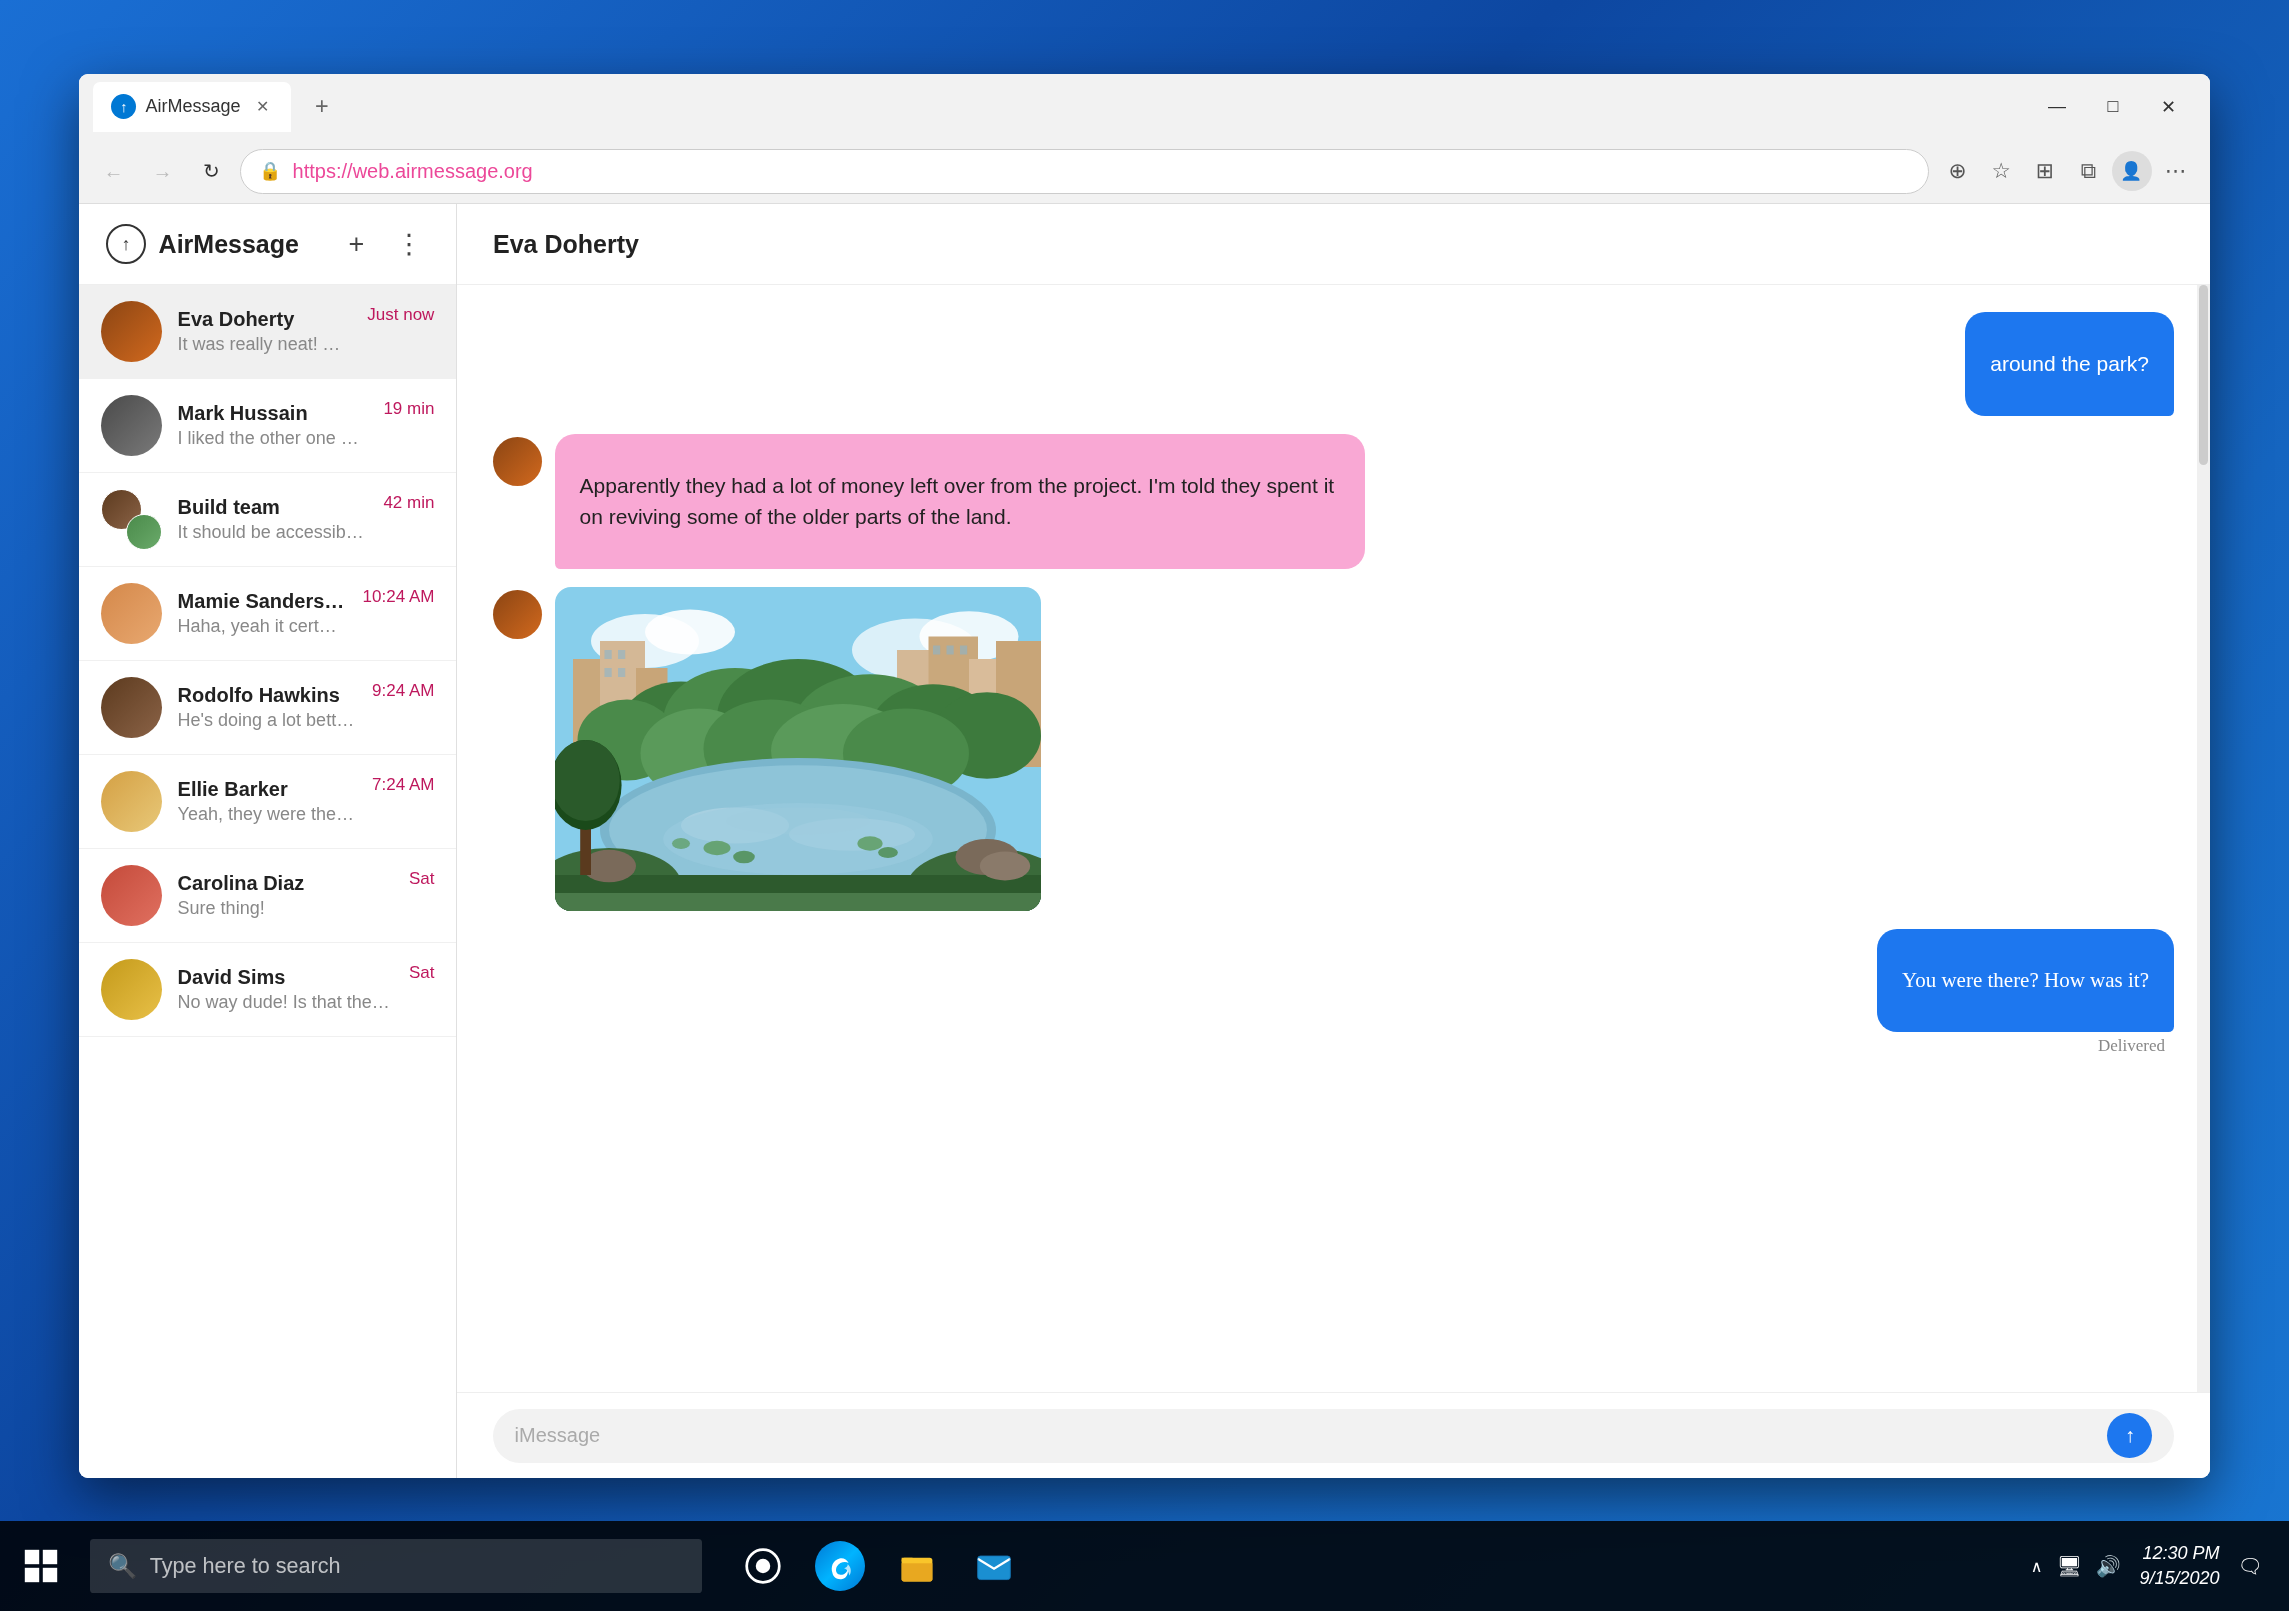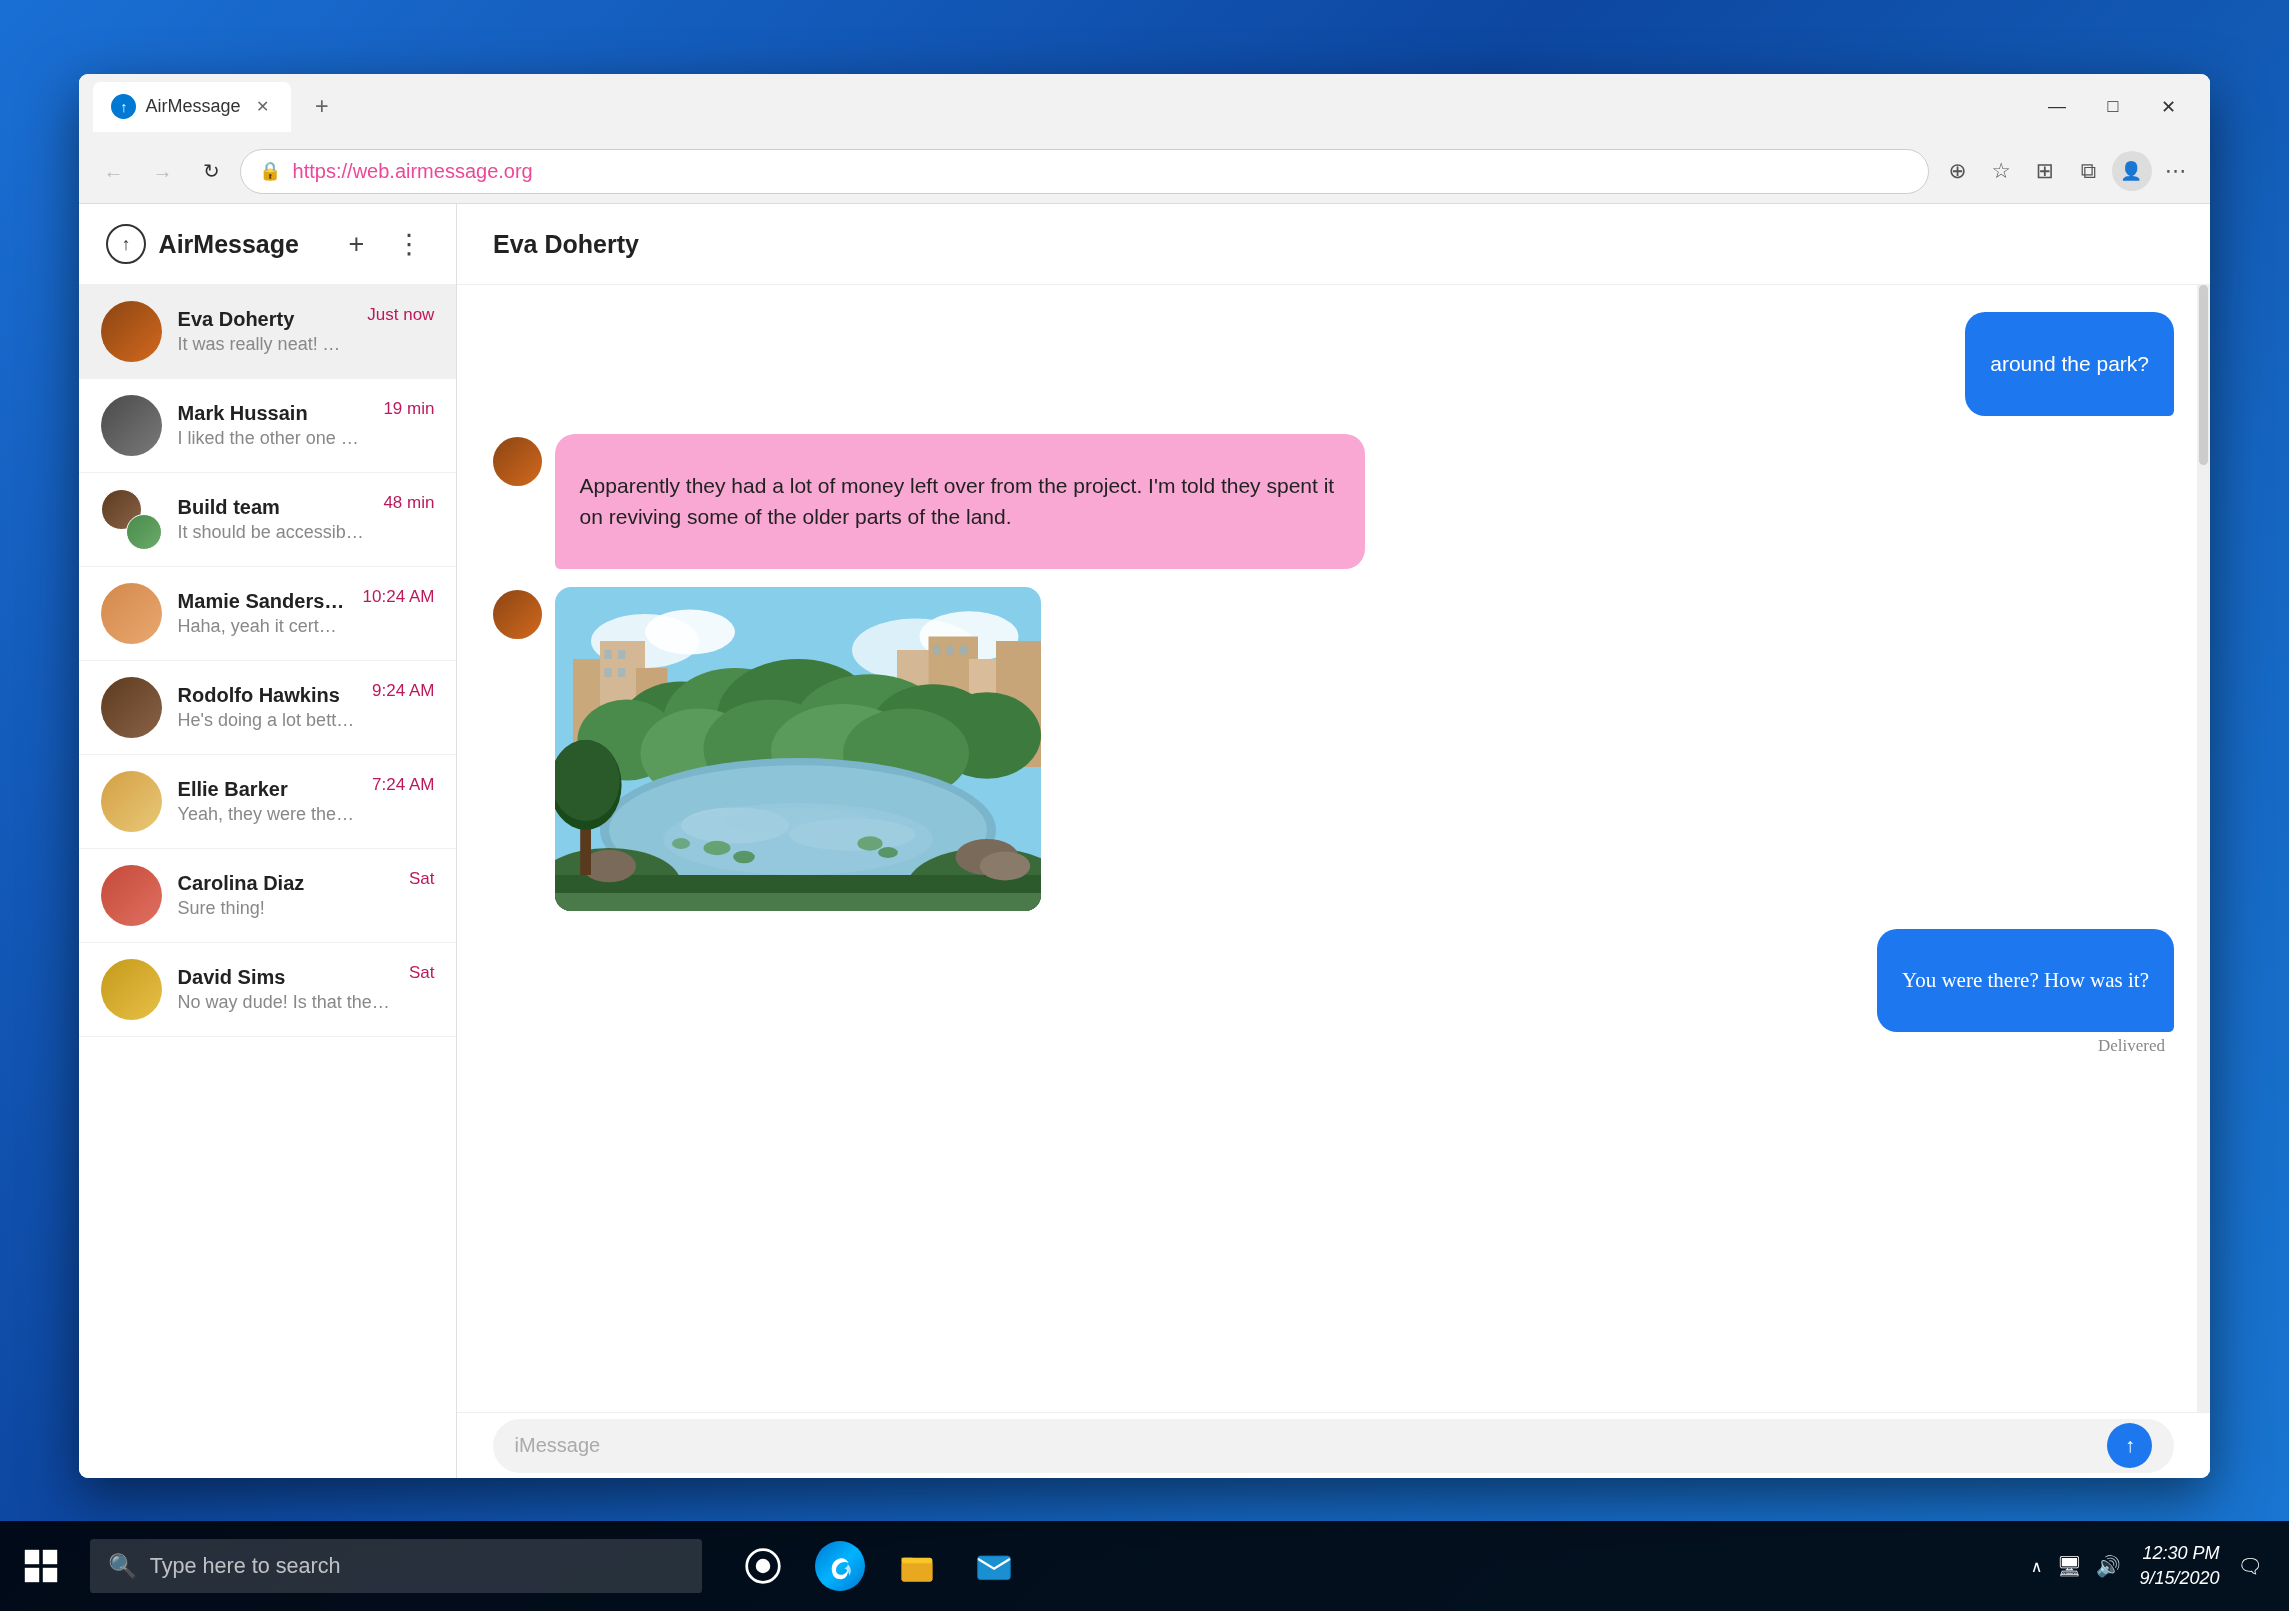--- a/index.html
+++ b/index.html
@@ -492,21 +492,21 @@
     .msg-status {
       text-align: right;
       font-size: 17px;
       color: #888;
       margin-top: 3.6px;
       padding-right: 9px;
     }
 
     
     .chat-input-area {
-      height: 66px;
+      height: 86px;
       padding: 18px 36px;
       border-top: 0.9px solid #eee;
       display: flex;
       align-items: center;
     }
     .chat-input {
       flex: 1;
       height: 54px;
       background: #f2f2f2;
       border-radius: 27px;
@@ -624,21 +624,21 @@
 
         <div class="convo-item">
           <div class="group-avatar">
             <div class="av1"></div>
             <div class="av2"></div>
           </div>
           <div class="convo-info">
             <div class="convo-name">Build team</div>
             <div class="convo-preview">It should be accessible, ...</div>
           </div>
-          <div class="convo-time">48 min</div>
+          <div class="convo-time">42 min</div>
         </div>
 
         <div class="convo-item">
           <div class="convo-avatar avatar-ms"></div>
           <div class="convo-info">
             <div class="convo-name">Mamie Sanders a...</div>
             <div class="convo-preview">Haha, yeah it certainl...</div>
           </div>
           <div class="convo-time">10:24 AM</div>
         </div>

